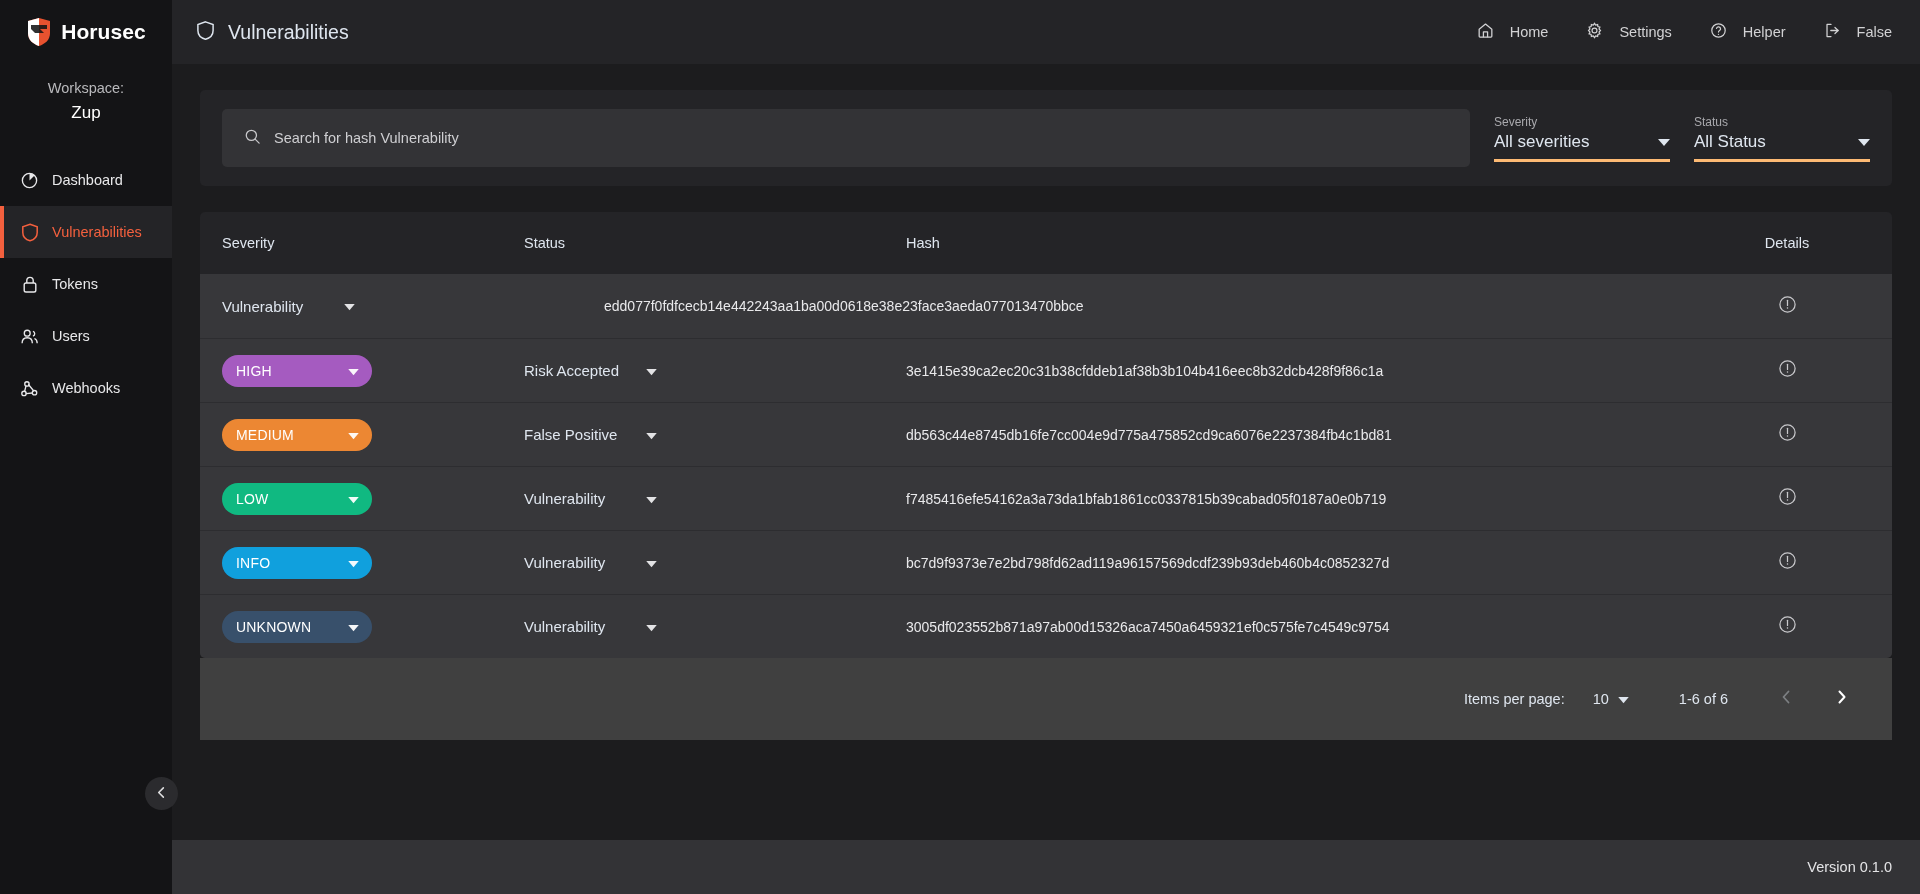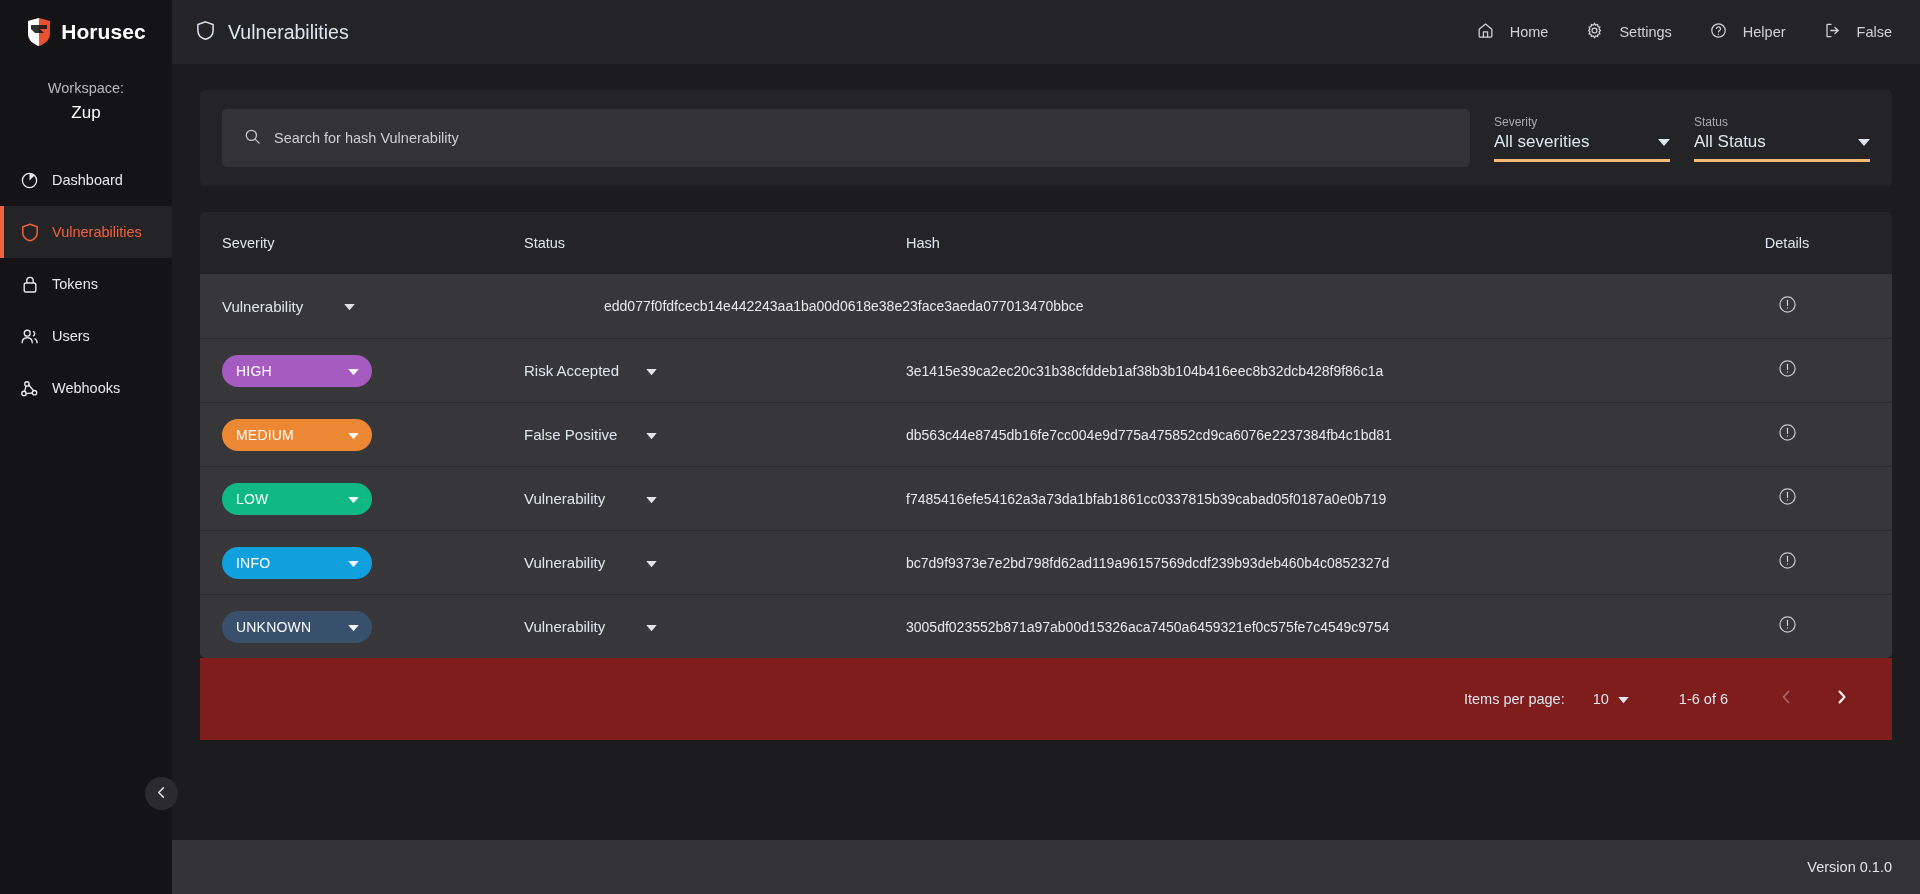--- a/index.html
+++ b/index.html
@@ -128,21 +128,21 @@
   .status-text { color: #dfe6ef; font-size: 15px; width: 122px; }
   .status-caret { margin-left: 0; }
 
   .hash-text { color: #e9e9eb; font-size: 14px; font-family: "Liberation Sans", sans-serif; }
 
   .details-cell { width: 166px; display: flex; justify-content: center; cursor: pointer; }
 
   
   .paginator {
     display: flex; align-items: center; justify-content: flex-end;
-    gap: 8px; height: 82px; padding-right: 26px; background: #7f1d1d;
+    gap: 8px; height: 82px; padding-right: 26px; background: #404040;
   }
   .pg-label { color: #dfe6ef; font-size: 14.5px; }
   .pg-size { display: flex; align-items: center; gap: 9px; margin-left: 20px; cursor: pointer; }
   .pg-size-val { color: #dfe6ef; font-size: 14.5px; }
   .pg-range { color: #dfe6ef; font-size: 14.5px; margin-left: 42px; }
   .pg-arrow {
     width: 48px; height: 48px; display: flex; align-items: center; justify-content: center;
     cursor: pointer;
   }
   .pg-arrow.first { margin-left: 26px; }

